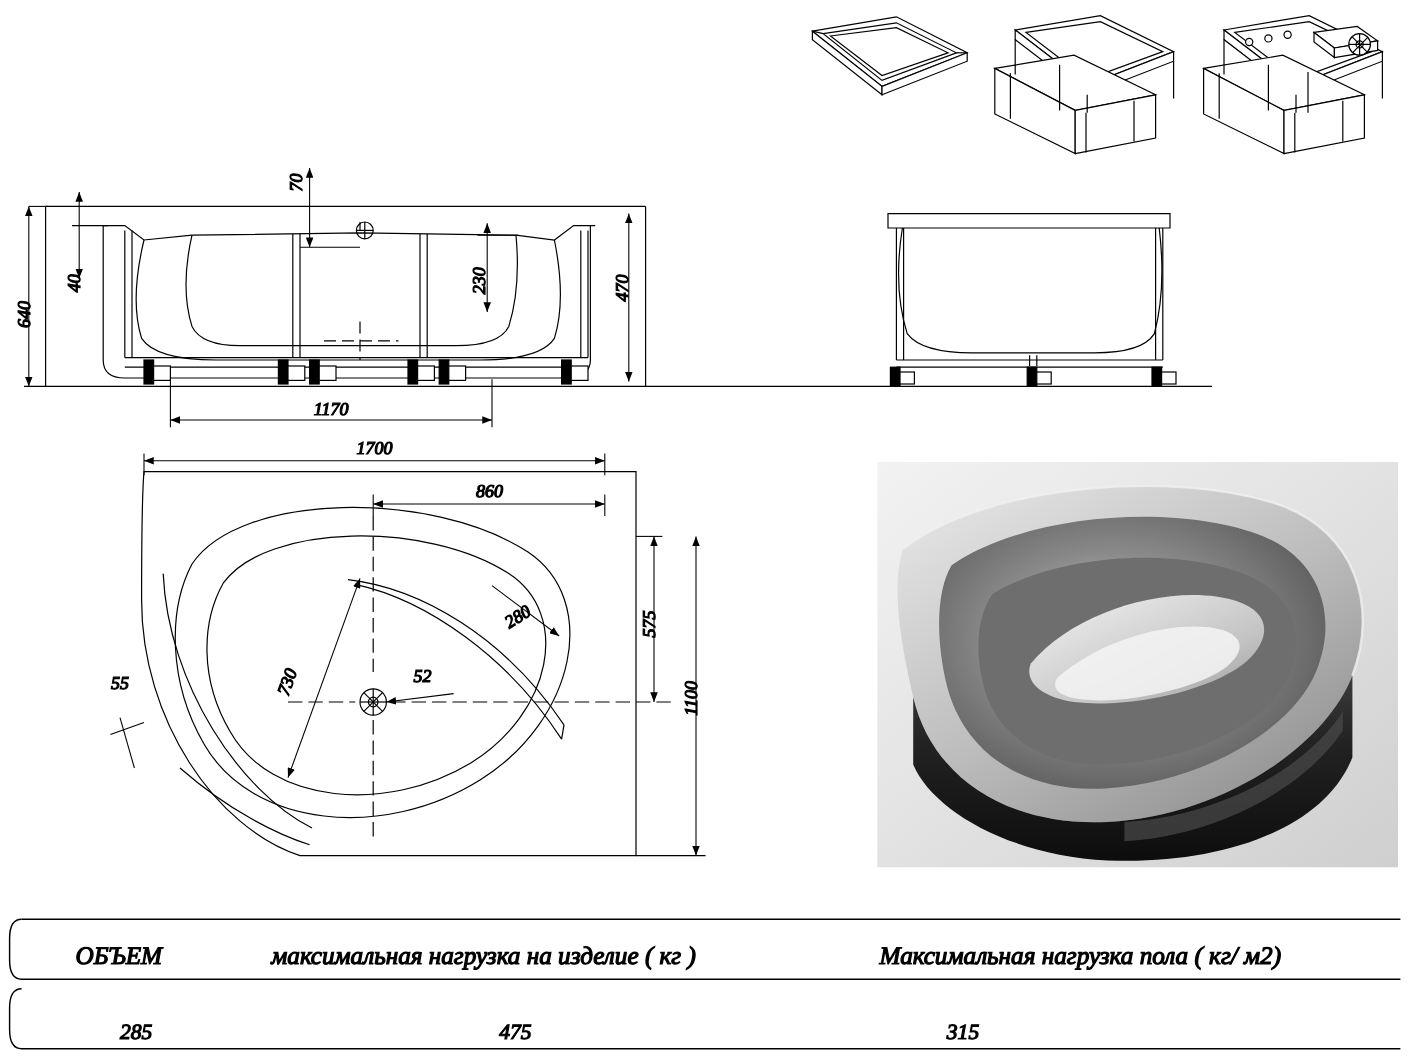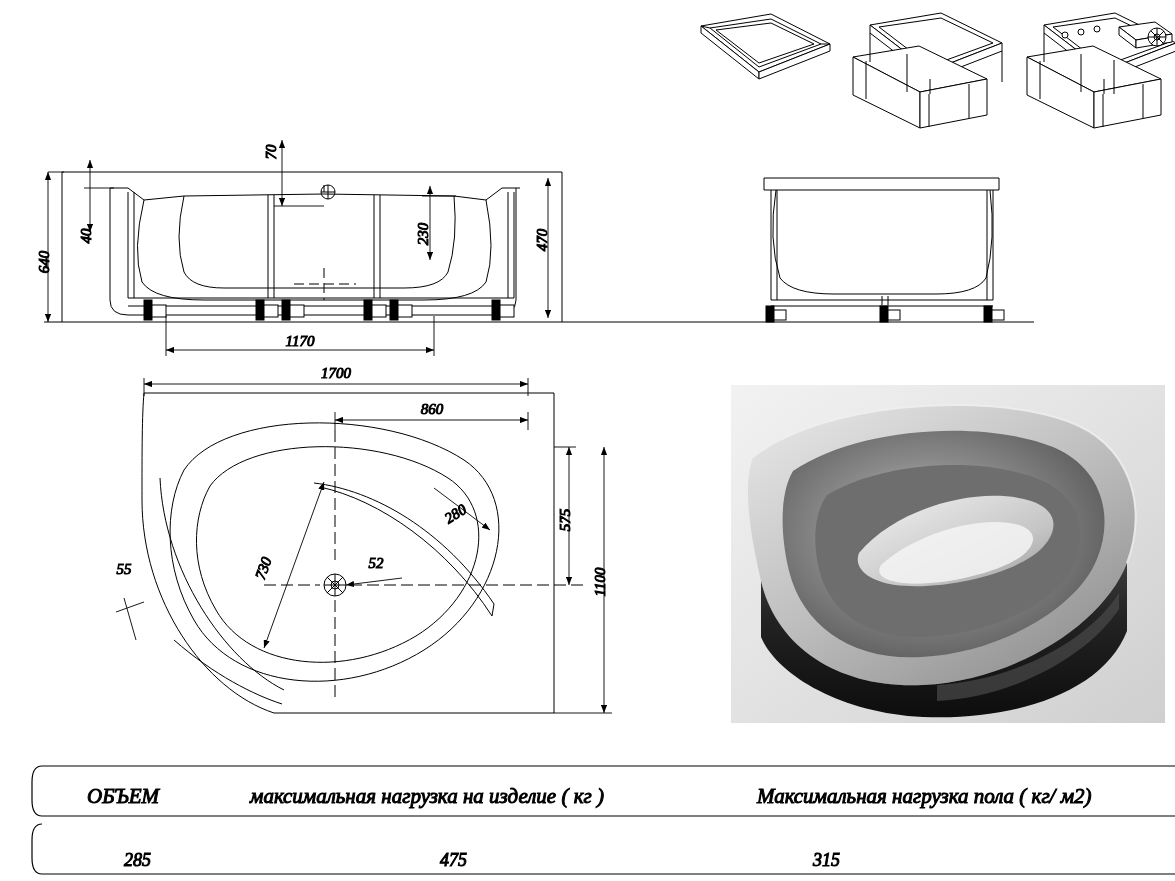--- a/index.html
+++ b/index.html
@@ -3,21 +3,21 @@
 <meta charset="utf-8">
 <style>
   html,body{margin:0;padding:0;}
   body{
     width:1175px;height:881px;
     background:#ffffff;
     font-family:"Liberation Serif", serif;
     position:relative;
     overflow:hidden;
   }
-  .sheet{position:absolute;inset:0;padding-left:24px;}
+  .sheet{position:absolute;inset:0;}
   svg{display:block;}
   .dim-text{
     font-family:"Liberation Serif", serif;
     font-style:italic;
     font-size:15px;
     fill:#000;
   }
   .table-text{
     font-family:"Liberation Serif", serif;
     font-style:italic;

